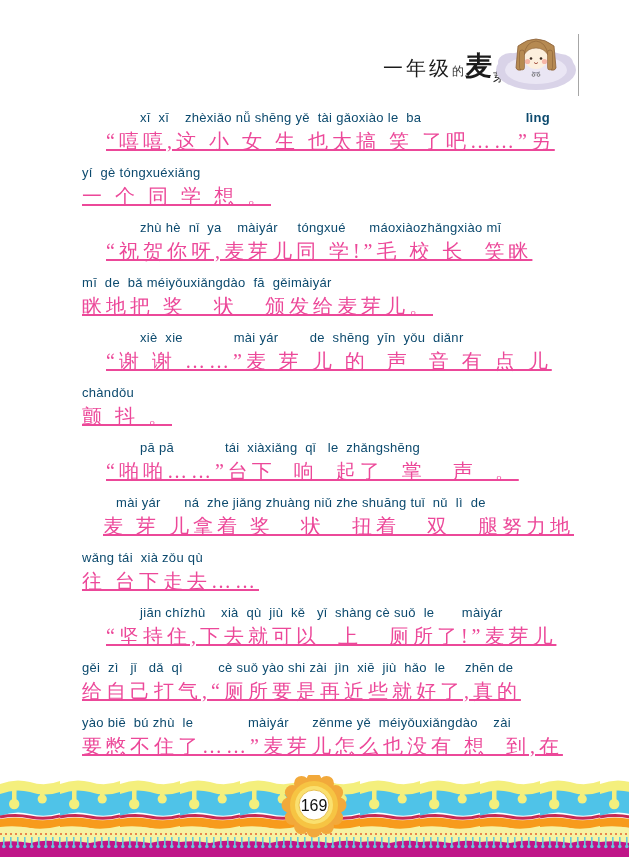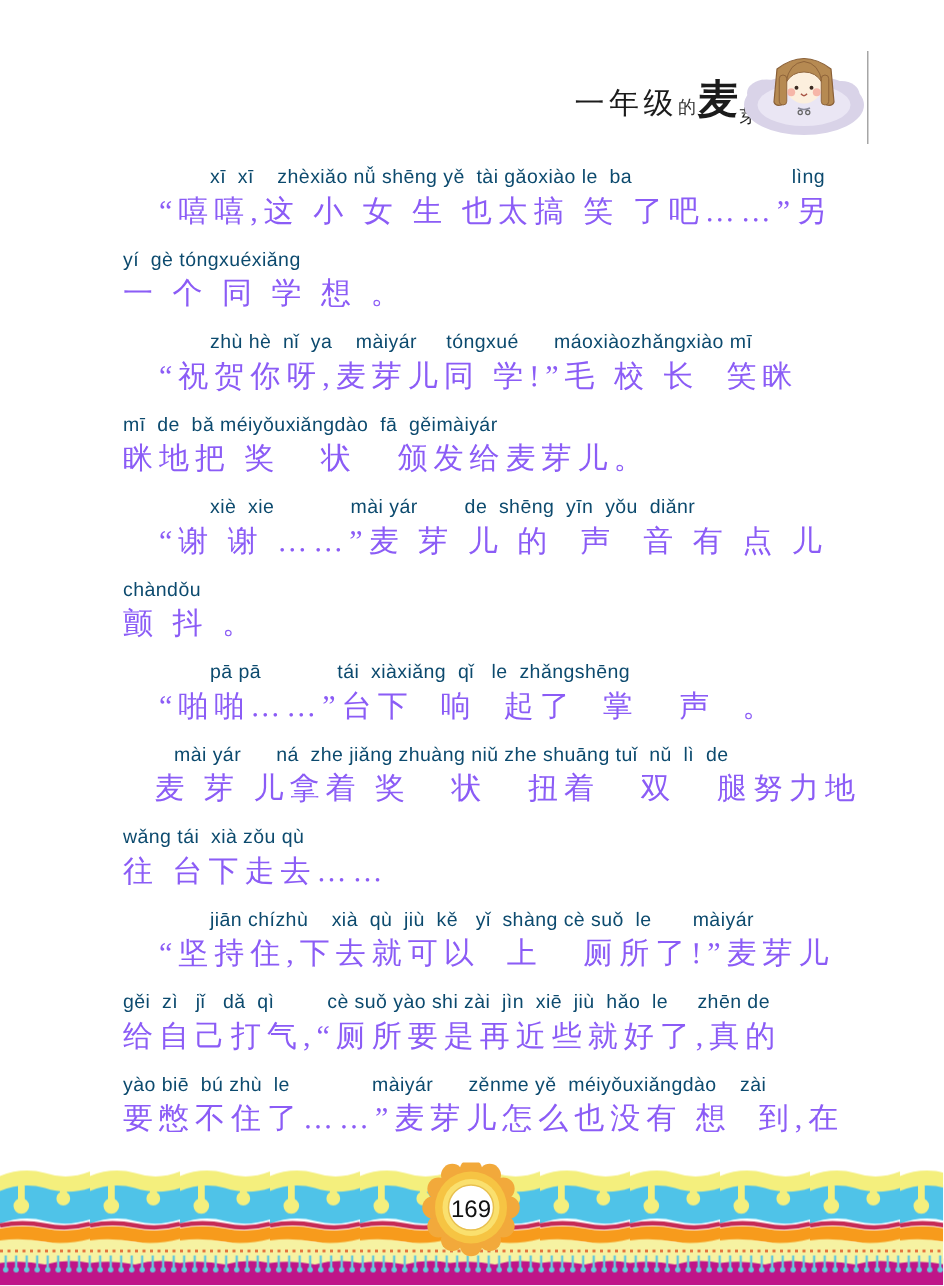--- a/index.html
+++ b/index.html
@@ -16,23 +16,23 @@
   .t4{font-size:12px;position:relative;top:6px;}
   .t5{font-size:15px;position:relative;top:5px;}
   .girl{position:absolute;left:110px;top:0;}
   .vrule{position:absolute;left:578px;top:34px;width:1px;height:62px;background:#a6a6a6;}
 
   
   .textblock{position:absolute;left:82px;top:110px;width:472px;}
   .line{margin-bottom:9px;}
   .pinyin{position:relative;font-size:13px;line-height:16px;color:#0c4a6e;
           letter-spacing:.3px;white-space:pre;}
-  .pinyin-right{position:absolute;right:4px;top:0;}
+  .pinyin-right{position:absolute;right:4px;top:0;font-weight:bold;}
   .hanzi{font-family:"Liberation Serif",serif;font-size:20px;line-height:30px;
-         color:#8b5cf6;letter-spacing:4px;white-space:pre;}
+         color:#ec4899;letter-spacing:4px;white-space:pre;text-decoration:underline;}
   .para  .pinyin{padding-left:58px;}
   .para  .hanzi{padding-left:24px;}
   .para2 .pinyin{padding-left:34px;}
   .para2 .hanzi{padding-left:21px;}
 
   
   .border-wrap{position:absolute;left:0;top:775px;width:554px;height:82px;}
 </style>
 </head>
 <body>

